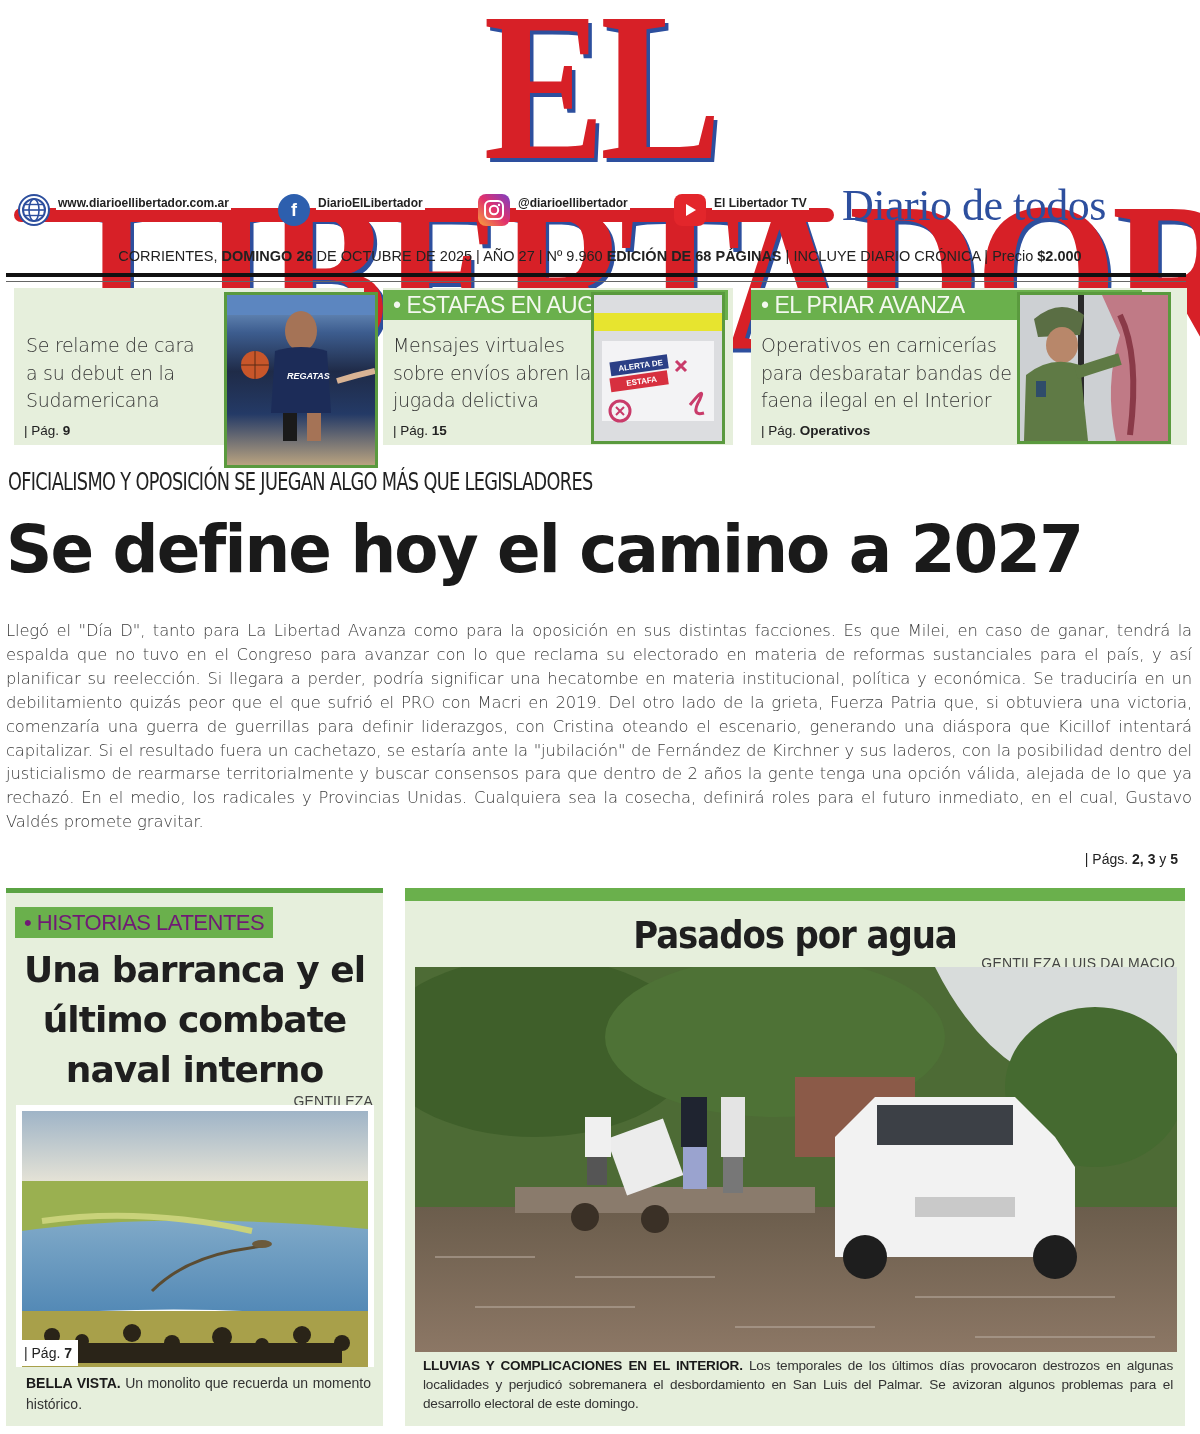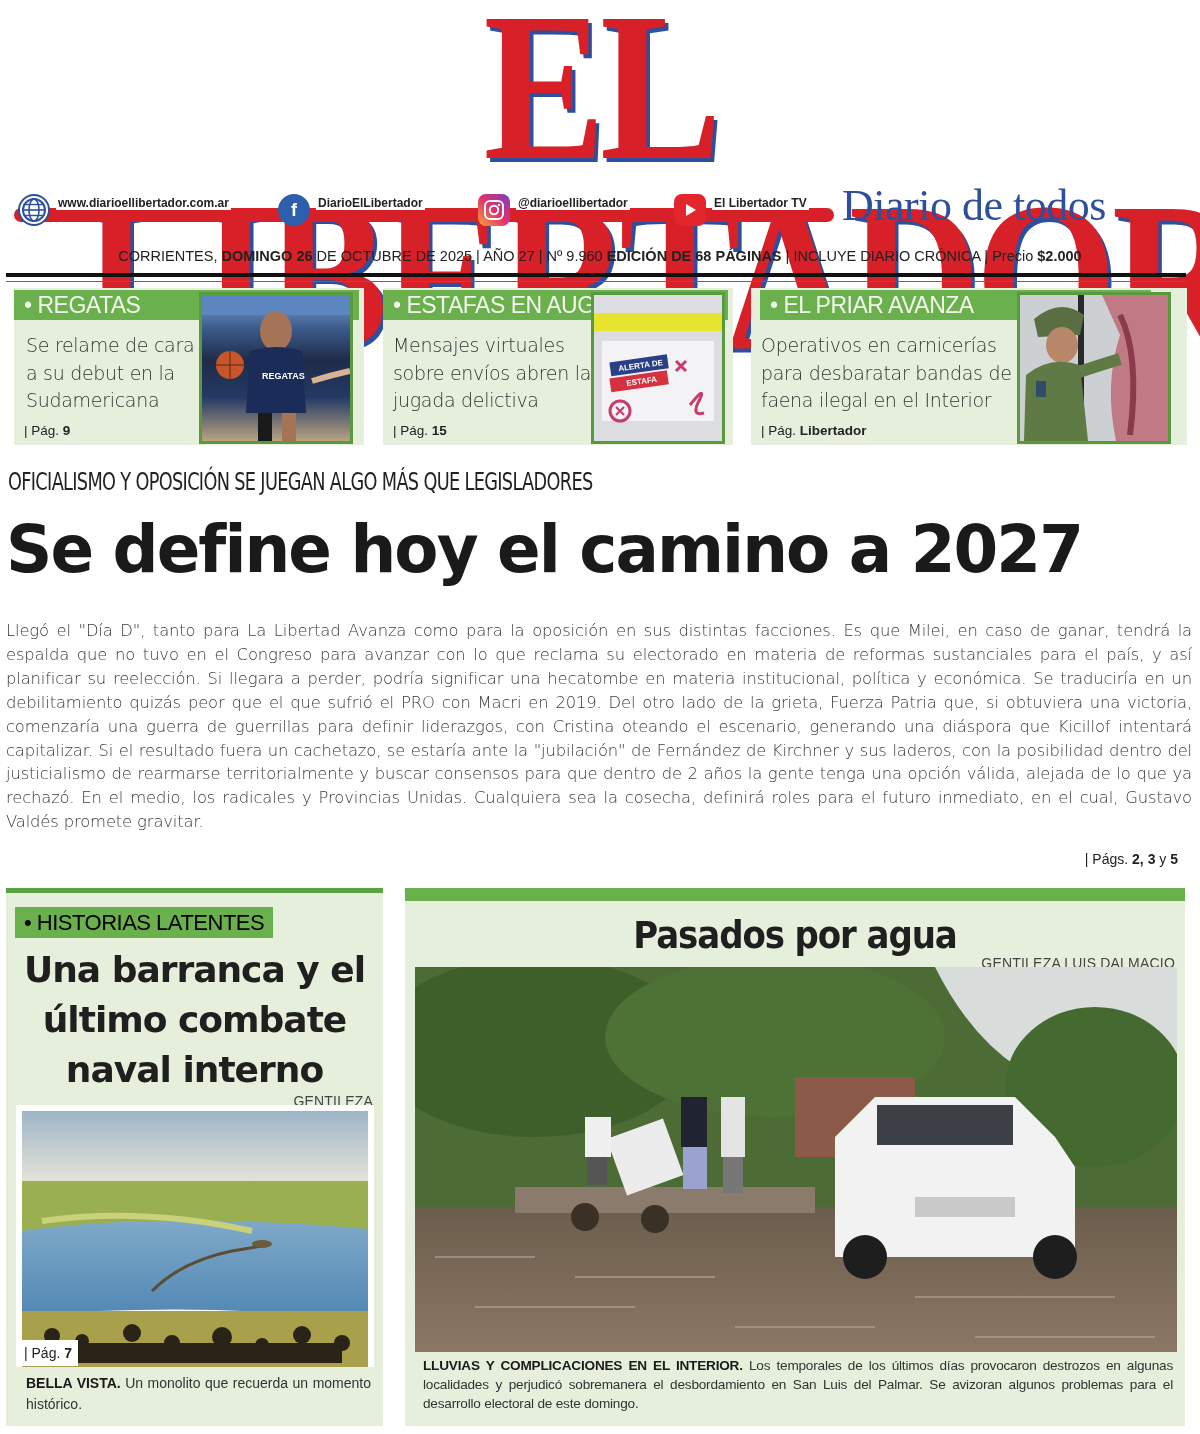--- a/index.html
+++ b/index.html
@@ -76,21 +76,21 @@
     letter-spacing: -0.15px;
   }
   .pages-main {
     position: absolute; right: 22px; top: 851px; font-family: "Liberation Sans", sans-serif; font-size: 14px; color: #222;
   }
   .pages-main b { font-weight: bold; }
 
   
   .box-left { position: absolute; left: 6px; top: 888px; width: 377px; height: 538px; background: #e6efdc; border-top: 5px solid #5aa343; }
   .kicker-hist {
-    position: absolute; left: 9px; top: 14px; height: 31px; background: #6ab04c; color: #000000;
+    position: absolute; left: 9px; top: 14px; height: 31px; background: #6ab04c; color: #701a75;
     font-family: "Liberation Sans", sans-serif; font-size: 22px; line-height: 31px; padding: 0 9px; letter-spacing: -0.5px;
   }
   .headline-hist {
     position: absolute; left: 0; top: 52px; width: 377px; text-align: center; font-family: "DejaVu Sans", sans-serif;
     font-weight: bold; font-size: 36px; line-height: 50px; color: #1f1f1f; letter-spacing: -1px;
   }
   .credit { font-family: "Liberation Sans", sans-serif; font-size: 14px; color: #444; position: absolute; letter-spacing: 0.2px; }
   .hist-photo { position: absolute; left: 10px; top: 212px; width: 358px; height: 262px; background: #fff; padding: 6px 6px 0 6px; }
   .hist-page {
     position: absolute; left: 12px; top: 447px; background: #fff; padding: 0 6px; height: 26px; line-height: 26px;
@@ -173,27 +173,26 @@
   <span>|</span>
   <span>INCLUYE DIARIO CRÓNICA</span>
   <span>|</span>
   <span>Precio</span>
   <b>$2.000</b>
 </div>
 <div class="rule-thick"></div>
 <div class="rule-thin"></div>
 
 <div class="teaser" style="left:14px;width:350px;">
-  <div class="teaser-kicker" style="left:0;width:345px;">• REGATAS</div>
   <div class="teaser-text" style="left:12px;top:44px;width:180px;">Se relame de cara a su debut en la Sudamericana</div>
   <div class="teaser-page" style="left:10px;">
     <span>| Pág.</span>
     <b>9</b>
   </div>
-  <div class="teaser-photo" style="left:185px;width:154px;height:152px;background:linear-gradient(180deg,#7fa5cf 0%,#3d5d8f 22%,#1f2b48 45%,#243a66 70%,#b9a380 100%);">
+  <div class="teaser-photo" style="left:210px;width:154px;height:176px;background:linear-gradient(180deg,#7fa5cf 0%,#3d5d8f 22%,#1f2b48 45%,#243a66 70%,#b9a380 100%);font-style:italic;">
     <svg width="148" height="146" viewBox="0 0 148 146">
       <rect x="0" y="0" width="148" height="20" fill="#5c86c0"></rect>
       <ellipse cx="74" cy="36" rx="16" ry="20" fill="#a57356"></ellipse>
       <path d="M48 56 Q74 48 100 56 L104 118 L44 118 Z" fill="#1c2c58"></path>
       <text x="60" y="84" font-size="9" fill="#fff" font-family="Liberation Sans, sans-serif" font-weight="bold">REGATAS</text>
       <circle cx="28" cy="70" r="14" fill="#c8562a"></circle>
       <path d="M14 70 H42 M28 56 V84" stroke="#5a2a14" stroke-width="1"></path>
       <rect x="56" y="118" width="14" height="28" fill="#1a1a1a"></rect>
       <rect x="80" y="118" width="14" height="28" fill="#a57356"></rect>
       <path d="M110 86 Q130 80 148 76" stroke="#d8b394" stroke-width="6"></path>
@@ -219,25 +218,25 @@
       <text x="32" y="90" font-size="8" fill="#fff" font-family="Liberation Sans, sans-serif" font-weight="bold" transform="rotate(-8 40 86)">ESTAFA</text>
       <circle cx="26" cy="116" r="10" fill="none" stroke="#c93b6a" stroke-width="3"></circle>
       <path d="M22 112 L30 120 M30 112 L22 120" stroke="#c93b6a" stroke-width="2"></path>
       <path d="M96 110 Q112 90 106 104 Q96 122 110 118" fill="none" stroke="#c93b6a" stroke-width="3"></path>
       <path d="M82 66 L92 76 M92 66 L82 76" stroke="#c93b6a" stroke-width="3"></path>
     </svg>
   </div>
 </div>
 
 <div class="teaser" style="left:751px;width:436px;">
-  <div class="teaser-kicker" style="left:9px;width:391px;">• EL PRIAR AVANZA</div>
+  <div class="teaser-kicker" style="left:0;width:391px;">• EL PRIAR AVANZA</div>
   <div class="teaser-text" style="left:10px;top:44px;width:260px;">Operativos en carnicerías para desbaratar bandas de faena ilegal en el Interior</div>
   <div class="teaser-page" style="left:10px;">
     <span>| Pág.</span>
-    <b>Libertador</b>
+    <b>Operativos</b>
   </div>
   <div class="teaser-photo" style="left:266px;width:154px;height:152px;background:#d9d2cf;">
     <svg width="148" height="146" viewBox="0 0 148 146">
       <rect x="0" y="0" width="148" height="146" fill="#cdd0d3"></rect>
       <path d="M82 0 L148 0 L148 146 L96 146 Q84 90 100 40 Z" fill="#c07a86"></path>
       <path d="M100 20 Q120 60 110 140" stroke="#8a3a48" stroke-width="6" fill="none"></path>
       <rect x="58" y="0" width="6" height="146" fill="#2a2a2a"></rect>
       <path d="M14 24 Q40 2 64 20 L60 40 L18 42 Z" fill="#5a6e44"></path>
       <ellipse cx="42" cy="50" rx="16" ry="18" fill="#b8876a"></ellipse>
       <path d="M6 80 Q30 60 60 70 L68 146 L4 146 Z" fill="#5f7a45"></path>

